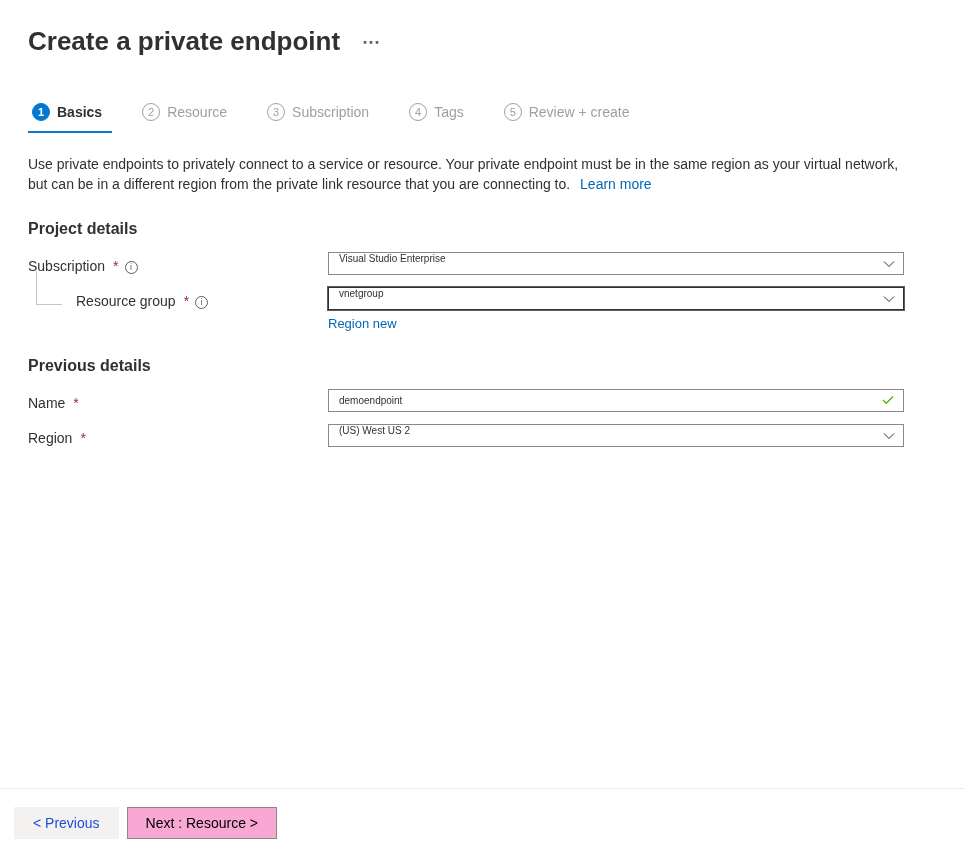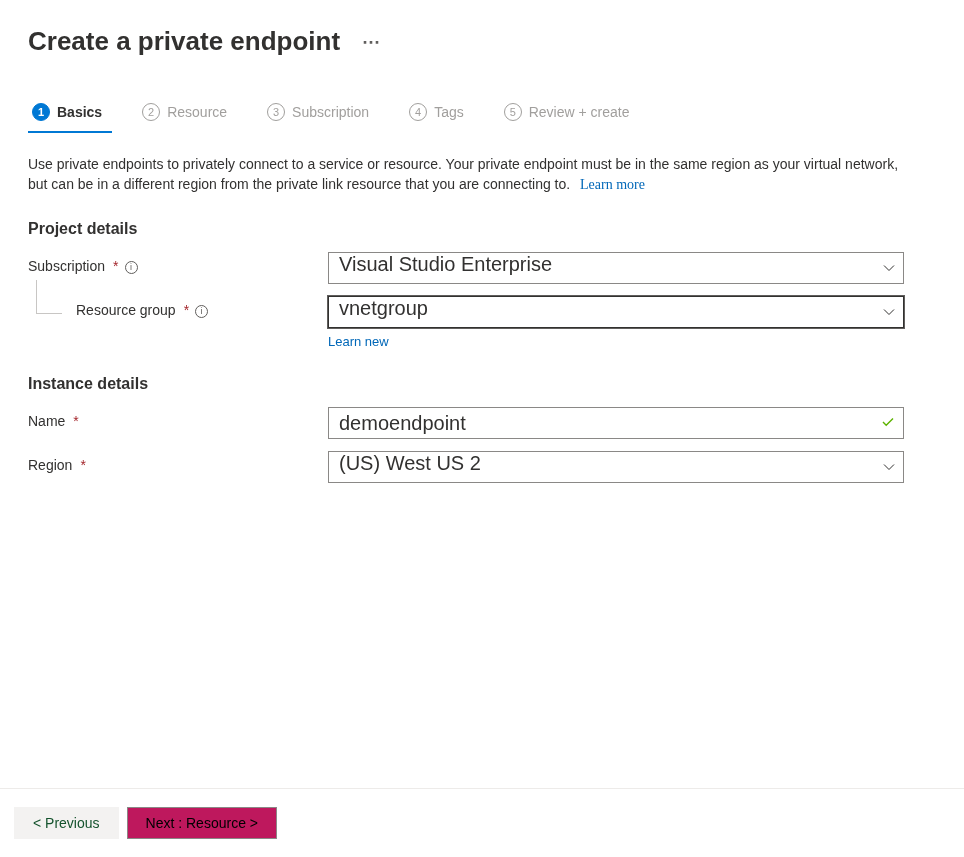--- a/index.html
+++ b/index.html
@@ -56,21 +56,21 @@
   }
   .tab .num {
     width:18px;height:18px;border-radius:50%;
     border:1px solid var(--muted);
     display:inline-flex;align-items:center;justify-content:center;
     font-size:11px;line-height:1;color:var(--muted);
   }
   .tab.active { color:var(--text); font-weight:600; border-bottom-color:var(--accent);}
   .tab.active .num { background:var(--accent); border-color:var(--accent); color:#fff; }
   .desc { margin-top:22px; color:var(--text); max-width:890px; line-height:1.4; }
-  .desc a { color:var(--link); text-decoration:none; margin-left:6px;font-family:Liberation Serif, serif;}
+  .desc a { color:var(--link); text-decoration:none; margin-left:6px;}
   .section-title { font-weight:700; font-size:16px; margin-top:26px; margin-bottom:14px;}
   .row {
     display:flex;
     align-items:flex-start;
     margin-bottom:12px;
   }
   .row .label-col {
     width:300px;
     padding-top:6px;
     display:flex;
@@ -89,25 +89,25 @@
   .req { color:var(--danger); margin-left:2px; }
   .info {
     width:13px;height:13px;border:1px solid var(--hint);border-radius:50%;
     display:inline-flex;align-items:center;justify-content:center;
     font-size:9px;color:var(--hint);line-height:1;cursor:default;
     font-style:normal;
   }
   .field-col { flex:1; max-width:576px; }
   .select, .textin {
     width:100%;
-    height:32px;
+    height:23px;
     border:1px solid var(--border);
     background:#fff;
     padding:0 32px 0 10px;
-    font-size:20px;
+    font-size:10px;
     font-family:inherit;
     color:var(--text);
     position:relative;
   }
   .select-wrap, .textin-wrap { position:relative; }
   .select-wrap.focus .select { outline:1px solid #605e5c; border-color:#323130;}
   .chev {
     position:absolute; right:9px; top:50%; transform:translateY(-50%);
     pointer-events:none;
   }
@@ -130,29 +130,29 @@
     border-top:1px solid #edebe9;
     padding:18px 14px;
     display:flex;
     gap:8px;
     background:#fff;
   }
   .btn {
     height:32px;
     padding:0 18px;
     border:1px solid var(--border);
-    background:#be185d;
+    background:#f9a8d4;
     font-size:14px;
     font-family:inherit;
     cursor:pointer;
   }
   .btn:disabled{
     background:#f3f2f1;
     border-color:#f3f2f1;
-    color:#14532d;
+    color:#1d4ed8;
     cursor:default;
   }
 </style>
 </head>
 <body>
 
 <div class="page">
 
 
   <h1>
@@ -217,25 +217,25 @@
     </div>
     <div class="field-col">
       <div class="select-wrap focus">
         <div class="select">vnetgroup</div>
         <span class="chev">
           <svg width="12" height="12" viewBox="0 0 12 12">
               <path d="M1 3.5 L6 8.5 L11 3.5" stroke="#323130" stroke-width="1" fill="none"></path>
             </svg>
         </span>
       </div>
-      <span class="sublink">Learn new</span>
-    </div>
-  </div>
-
-  <div class="section-title">Instance details</div>
+      <span class="sublink">Region new</span>
+    </div>
+  </div>
+
+  <div class="section-title">Previous details</div>
 
   <div class="row">
     <div class="label-col">
       <span>Name</span>
       <span class="req">*</span>
     </div>
     <div class="field-col">
       <div class="textin-wrap">
         <input class="textin" value="demoendpoint" style="">
         <span class="ok-mark">

